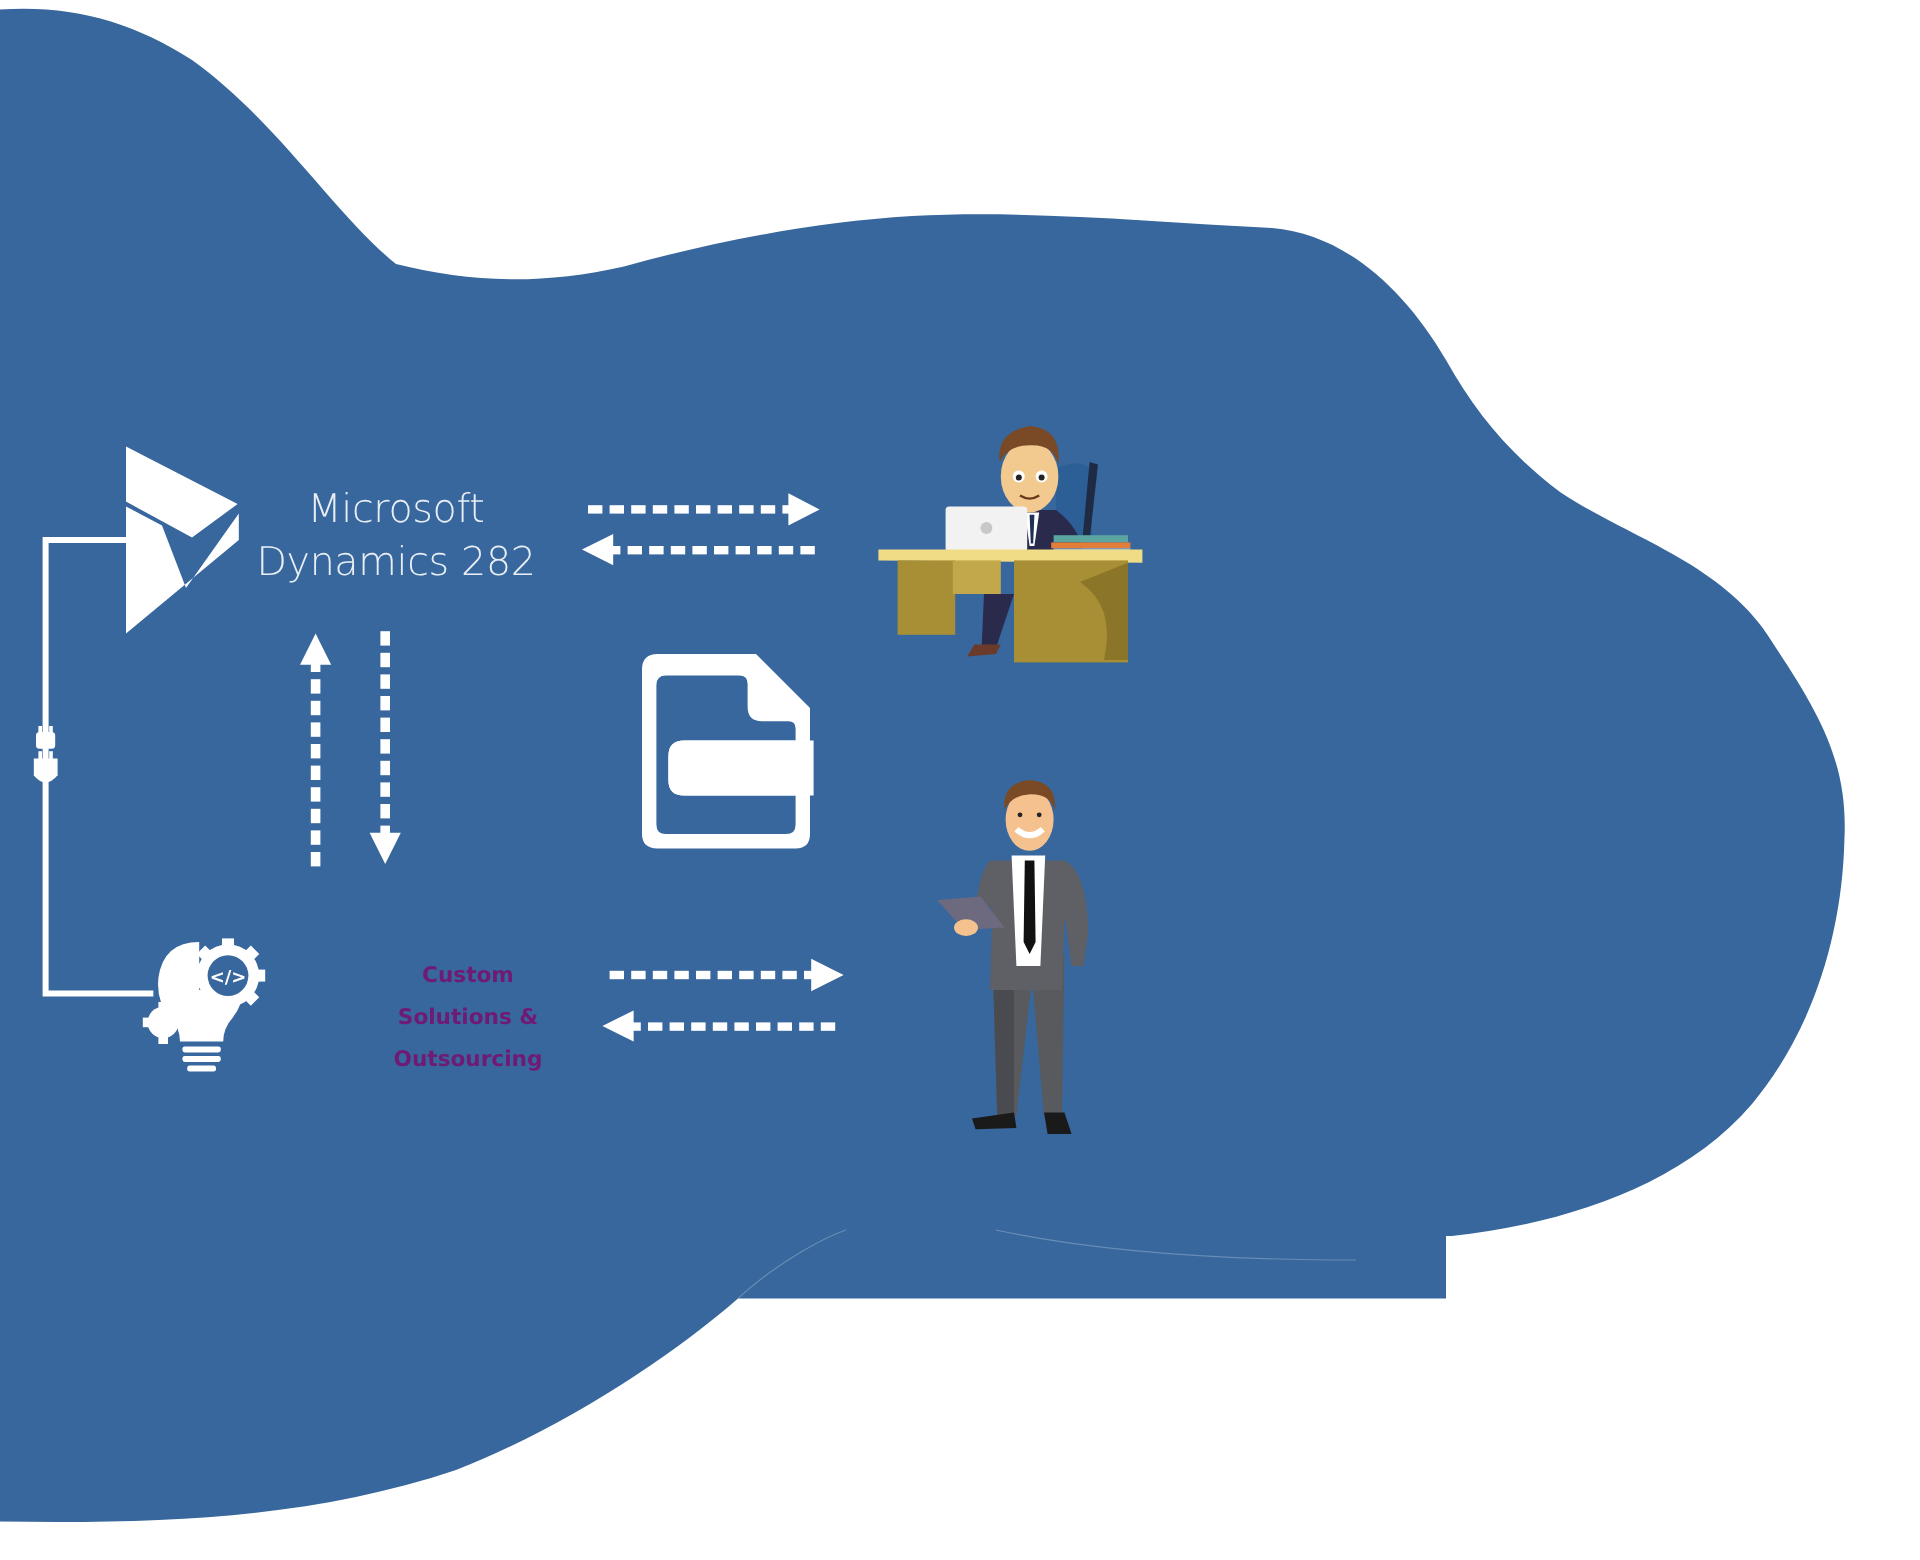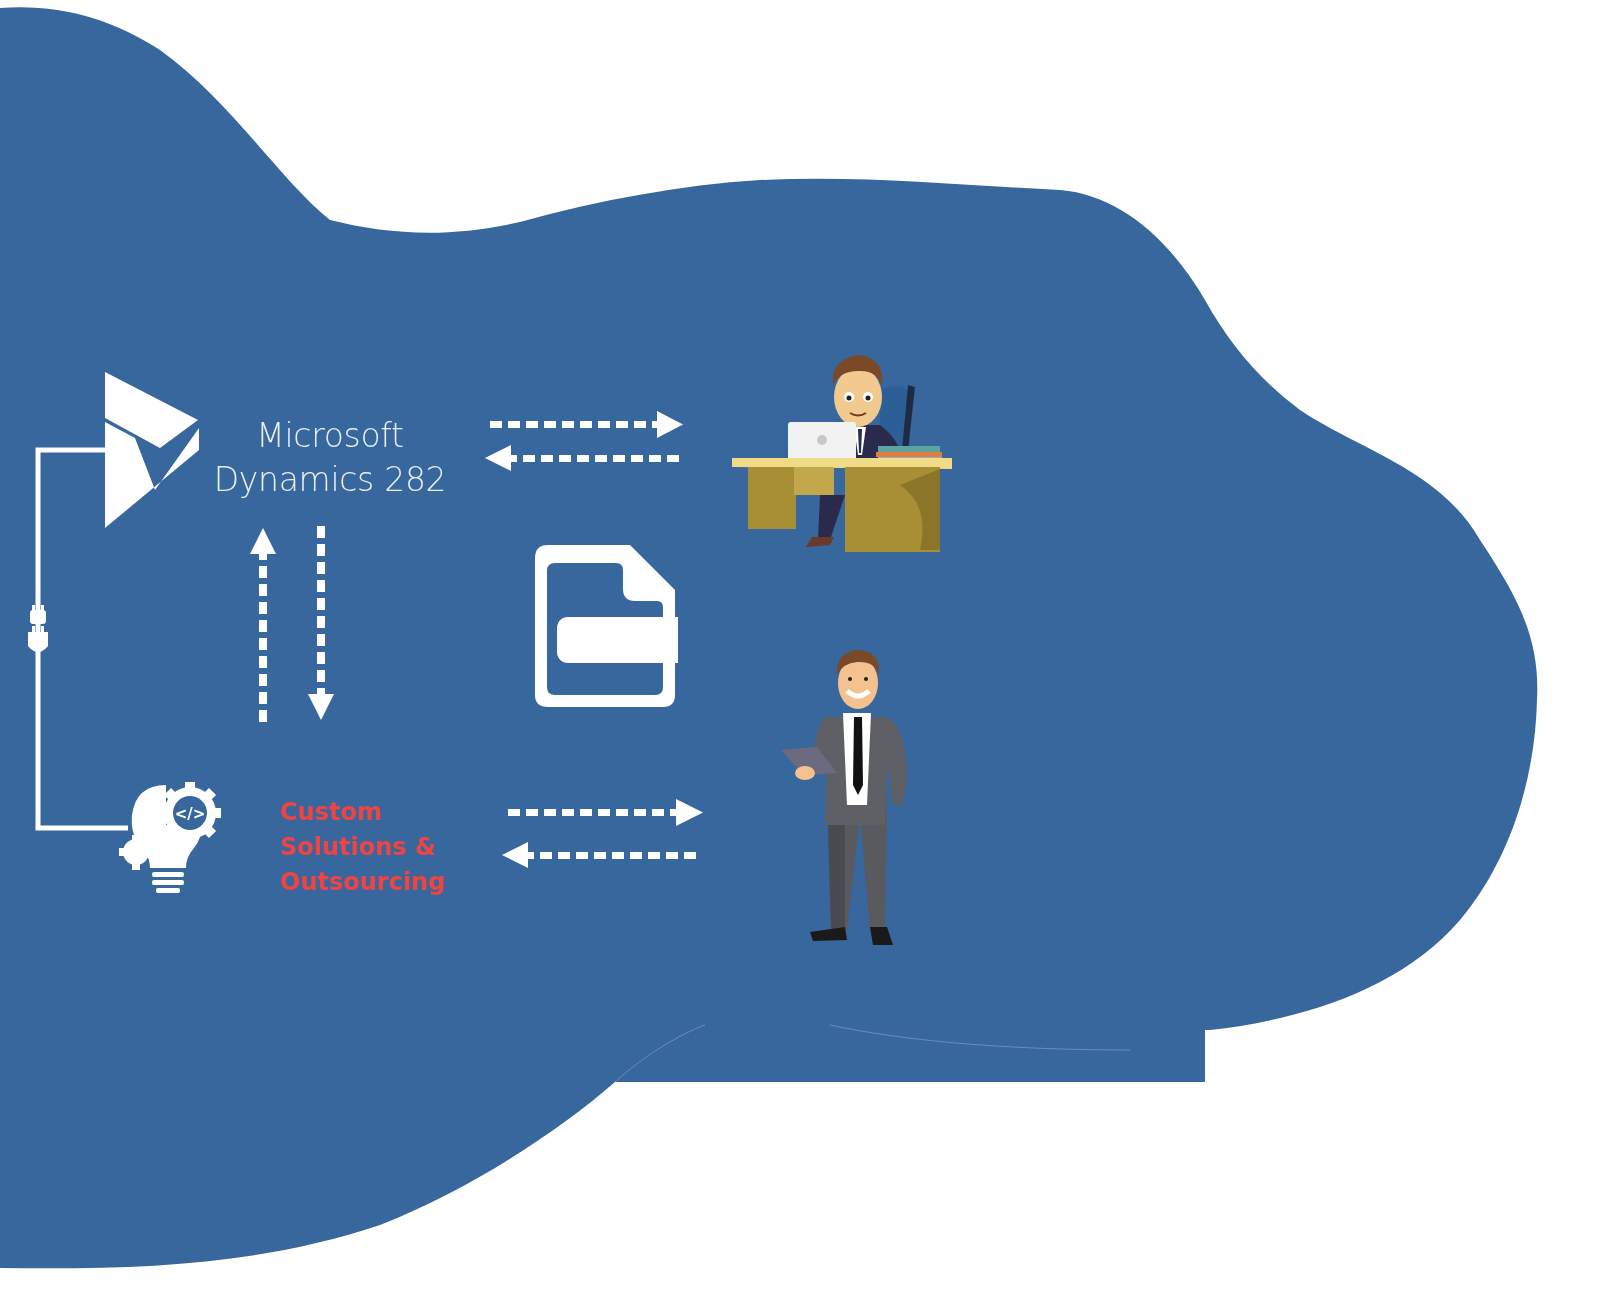--- a/index.html
+++ b/index.html
@@ -1,21 +1,21 @@
 <!DOCTYPE html>
 <html><head>
 <meta charset="utf-8">
 <style>
   html, body { margin:0; padding:0; background:#ffffff; }
   body { width:1600px; height:1300px; position:relative; overflow:hidden; font-family:"DejaVu Sans", sans-serif; }
   .stage { position:absolute; left:0; top:0; width:1600px; height:1300px; }
   .blob { position:absolute; left:0; top:0; }
   .abs { position:absolute; }
-  .ms-text { color:#e9eef5; font-family:"DejaVu Sans", sans-serif; font-weight:300; font-size:33px; line-height:44px; text-align:center; letter-spacing:-0.3px;margin-top:12px; }
-  .cs-text { color:#ef4444; font-family:"DejaVu Sans", sans-serif; font-weight:bold; font-size:24px; line-height:35px; }
+  .ms-text { color:#e9eef5; font-family:"DejaVu Sans", sans-serif; font-weight:300; font-size:33px; line-height:44px; text-align:center; letter-spacing:-0.3px; }
+  .cs-text { color:#701a75; font-family:"DejaVu Sans", sans-serif; font-weight:bold; font-size:18px; line-height:35px;text-align:center; }
 </style>
 </head>
 <body>
 
 <div class="stage">
 
   <svg class="blob" width="1600" height="1300" viewBox="0 0 1600 1300">
     <path fill="#37679c" d="
       M0,8
       C60,4 110,18 160,50

